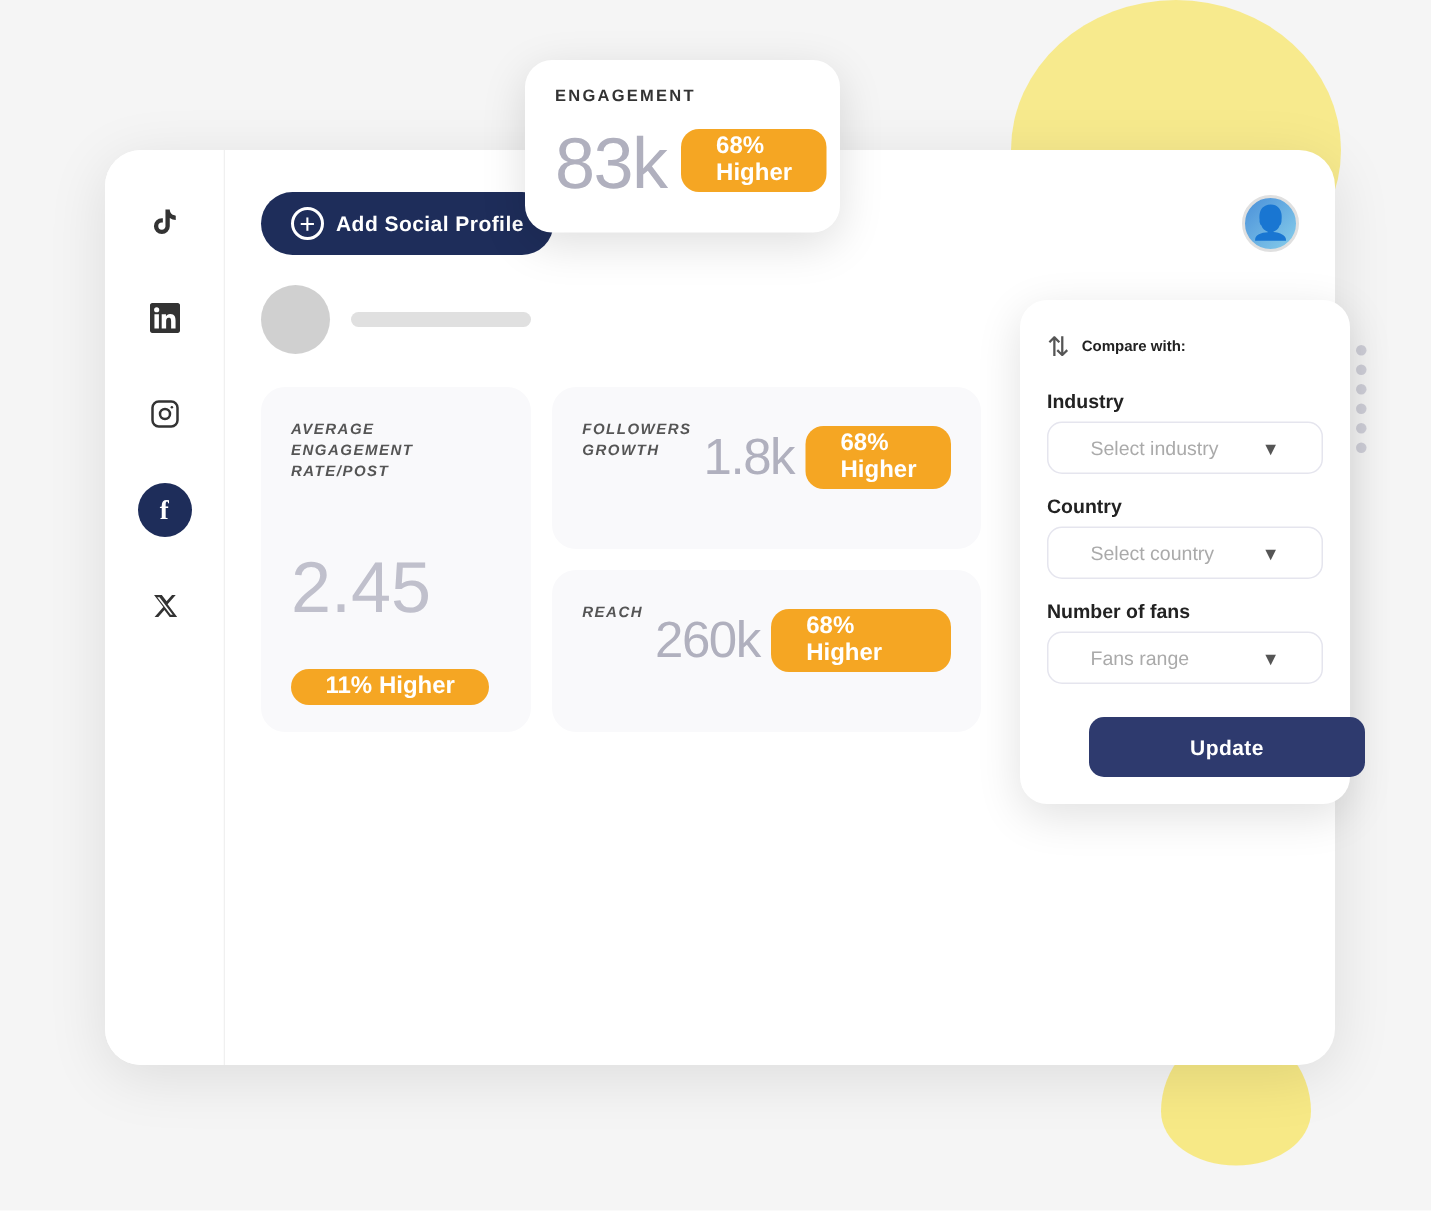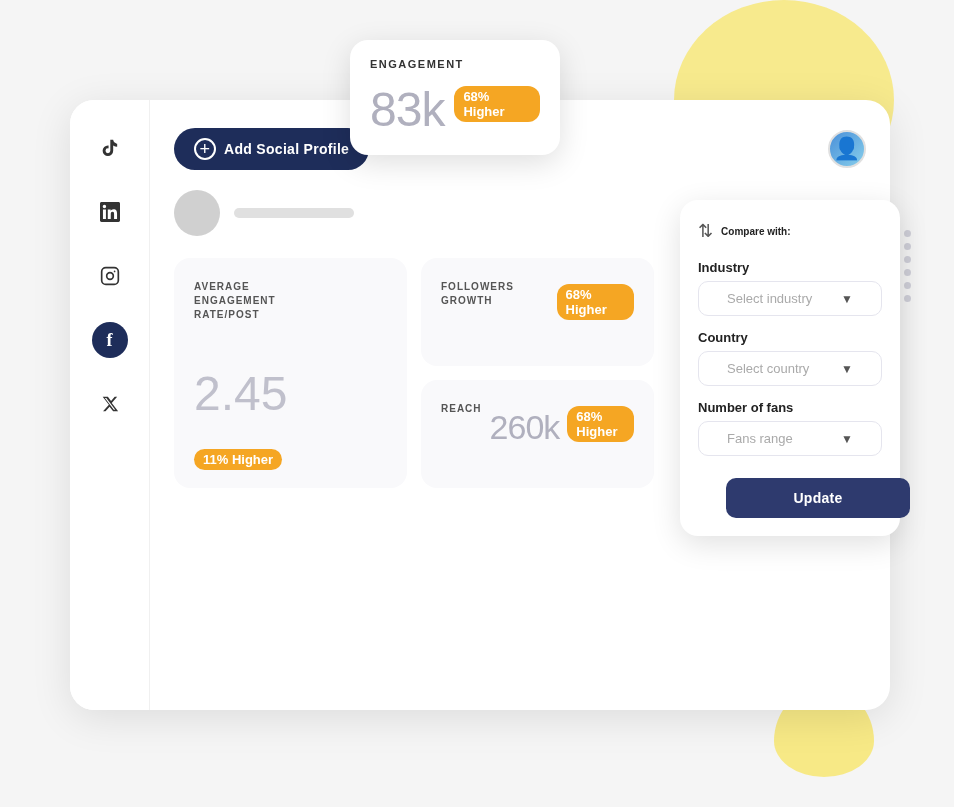--- a/index.html
+++ b/index.html
@@ -199,36 +199,37 @@
       flex-direction: row;
       gap: 8px;
     }
     .metric-label {
       font-size: 10px;
       font-weight: 700;
       color: #555;
       letter-spacing: 1px;
       text-transform: uppercase;
       line-height: 1.4;
+      font-style: italic;
     }
     .metric-value {
       font-size: 34px;
       font-weight: 300;
       color: #b0b0be;
       letter-spacing: -1px;
       margin-top: 6px;
     }
     .badge {
       display: inline-block;
       background: #f5a623;
       color: #fff;
-      font-size: 13px;
+      font-size: 16px;
       font-weight: 700;
       border-radius: 12px;
-      padding: 3px 9px;
+      padding: 3px 23px;
       margin-top: 4px;
       align-self: flex-start;
     }
 
     
     .avg-card {
       background: #f9f9fb;
       border-radius: 16px;
       padding: 22px 20px 18px 20px;
       display: flex;
@@ -450,20 +451,21 @@
     <div class="metrics-grid">
 
       <div class="avg-card" style="grid-row: span 2; min-height: 230px;">
         <div class="metric-label">AVERAGE<br>ENGAGEMENT<br>RATE/POST</div>
         <div class="avg-value">2.45</div>
         <span class="badge">11% Higher</span>
       </div>
 
       <div class="metric-card">
         <div class="metric-label">FOLLOWERS GROWTH</div>
+        <div class="metric-value">1.8k</div>
         <span class="badge">68% Higher</span>
       </div>
 
       <div class="metric-card">
         <div class="metric-label">REACH</div>
         <div class="metric-value">260k</div>
         <span class="badge">68% Higher</span>
       </div>
 
     </div>

